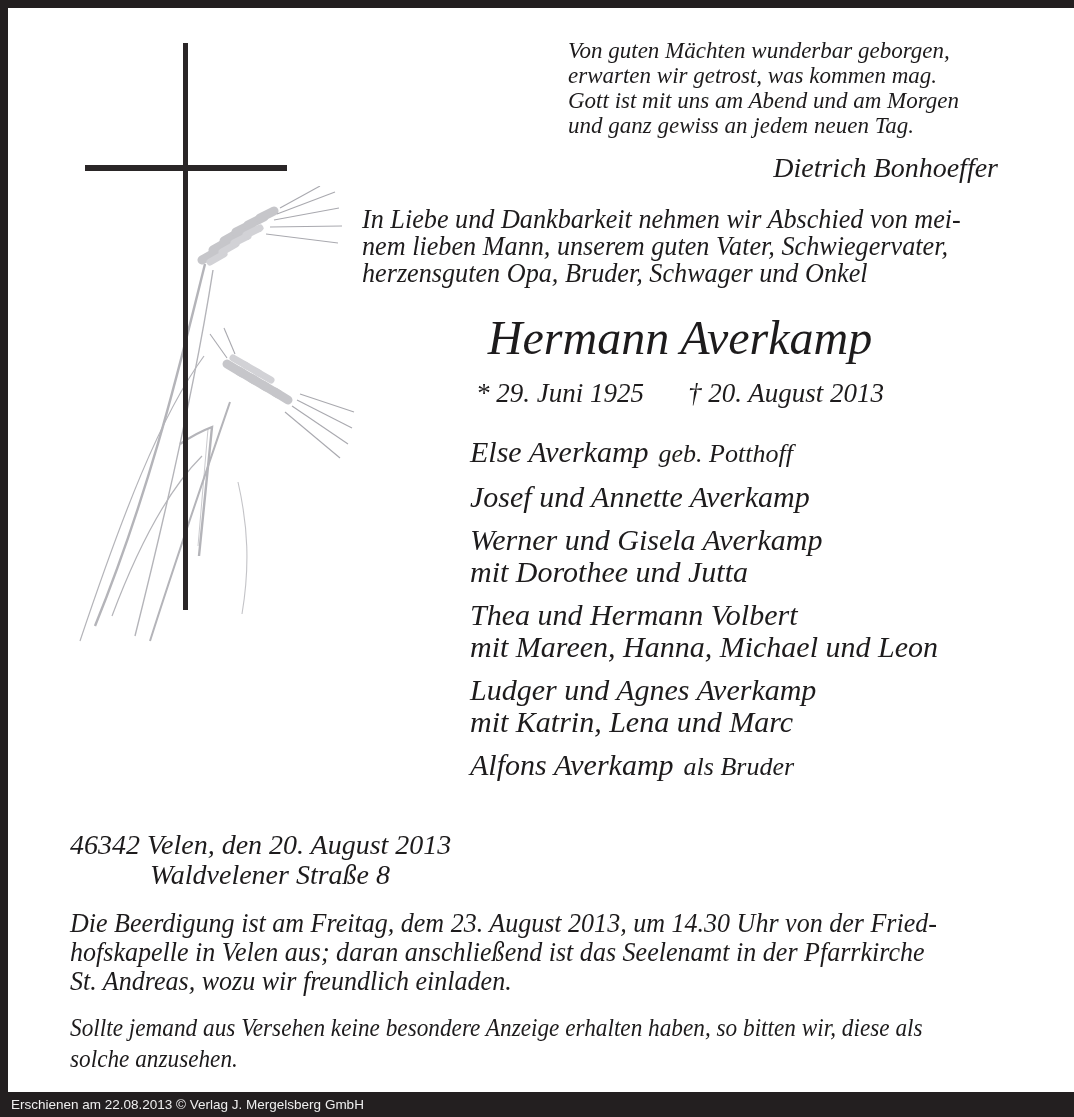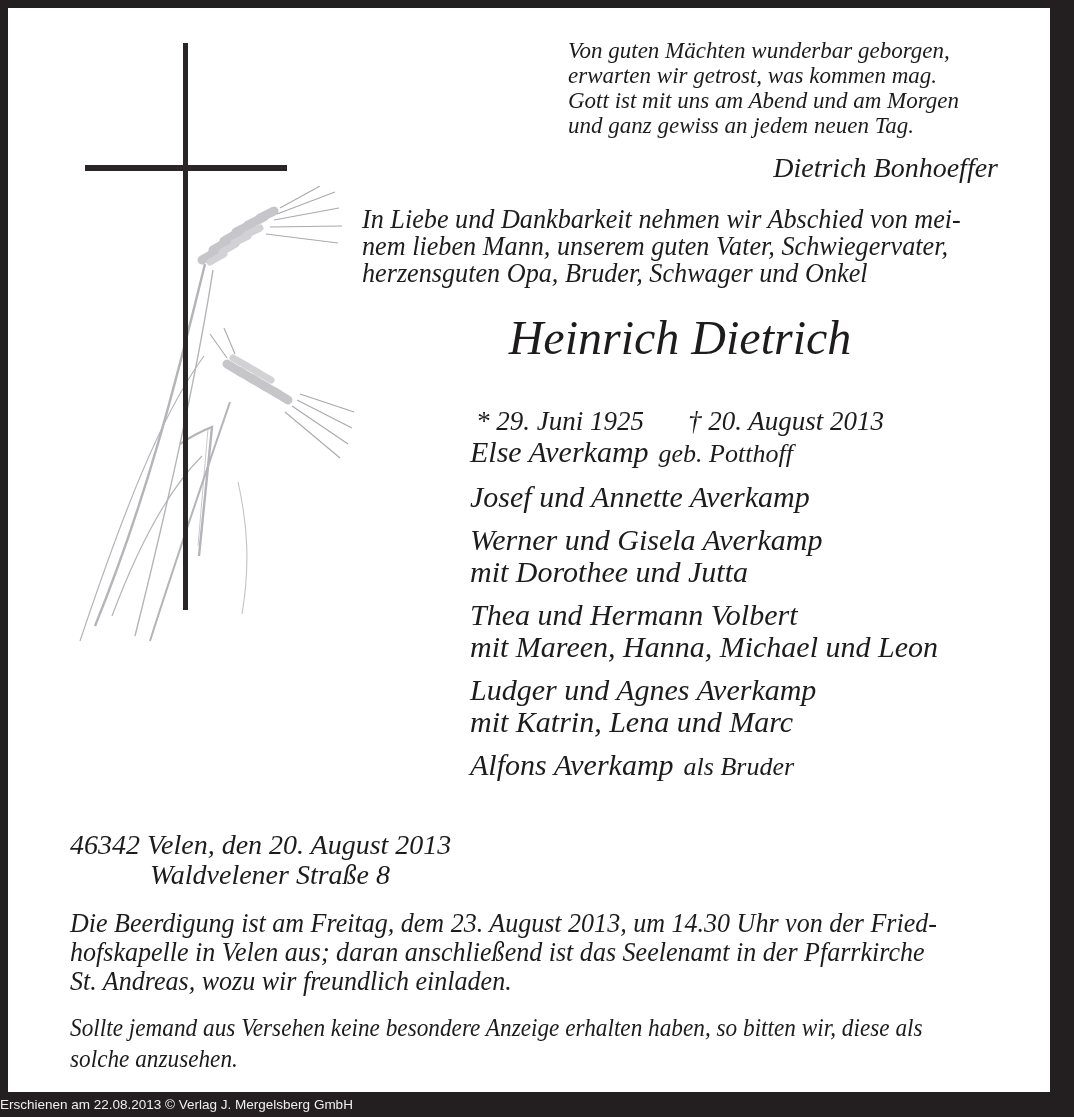--- a/index.html
+++ b/index.html
@@ -4,52 +4,53 @@
 <style>
   html,body{margin:0;padding:0;background:#444;}
   .page{
     position:relative;width:1074px;height:1117px;
     background:#231f20;overflow:hidden;
     font-family:"Liberation Serif", serif;color:#1d1b1c;
   }
   .card{
     position:absolute;left:8px;top:8px;width:1042px;height:1084px;
     background:#ffffff;
+    padding-left:24px;
   }
   
   .cross-v{position:absolute;left:175px;top:35px;width:5px;height:567px;background:#2a2627;}
   .cross-h{position:absolute;left:77px;top:157px;width:202px;height:6px;background:#2a2627;}
   .wheat{position:absolute;left:44px;top:178px;}
   
   .quote{position:absolute;left:560px;top:30px;width:430px;font-style:italic;font-size:23px;line-height:25px;}
   .quote-attrib{margin-top:17px;text-align:right;font-size:28px;}
   
   .intro{position:absolute;left:354px;top:198px;width:680px;font-style:italic;font-size:27px;line-height:27px;transform:scaleX(0.97);transform-origin:0 0;}
   
   .name{position:absolute;left:352px;top:304px;width:640px;text-align:center;font-style:italic;font-size:48px;line-height:52px;}
-  .dates{position:absolute;left:352px;top:370px;width:640px;text-align:center;font-style:italic;font-size:27px;margin-top:28px;}
+  .dates{position:absolute;left:352px;top:370px;width:640px;text-align:center;font-style:italic;font-size:27px;}
   .dates .gap{display:inline-block;width:44px;}
   
   .mourners{position:absolute;left:462px;top:428px;width:560px;font-style:italic;font-size:30px;line-height:32px;}
   .mourner-group{margin-bottom:11px;}
   .m-suffix{font-size:26px;margin-left:10px;}
   
   .placedate{position:absolute;left:62px;top:822px;font-style:italic;font-size:28px;line-height:30px;}
   .placedate .indent{padding-left:80px;}
   
   .funeral{position:absolute;left:62px;top:900px;width:1010px;font-style:italic;font-size:28px;line-height:29px;transform:scaleX(0.93);transform-origin:0 0;}
   
   .note{position:absolute;left:62px;top:1004px;width:1010px;font-style:italic;font-size:25px;line-height:31px;transform:scaleX(0.93);transform-origin:0 0;}
   
   .footer{
     position:absolute;left:0;top:1092px;width:1074px;height:25px;
     background:#231f20;color:#efefef;
     font-family:"Liberation Sans", sans-serif;font-size:13.5px;line-height:25px;
   }
-  .footer span{padding-left:0;}
+  .footer span{padding-left:11px;}
 </style>
 </head>
 <body>
 
 <div class="page">
   <div class="card">
 
     <svg class="wheat" width="310" height="480" viewBox="0 0 310 480" aria-hidden="true">
       <g fill="none" stroke="#b4b4b9">
 
@@ -119,21 +120,21 @@
       <div>und ganz gewiss an jedem neuen Tag.</div>
       <div class="quote-attrib">Dietrich Bonhoeffer</div>
     </div>
 
     <div class="intro">
       <div>In Liebe und Dankbarkeit nehmen wir Abschied von mei-</div>
       <div>nem lieben Mann, unserem guten Vater, Schwiegervater,</div>
       <div>herzensguten Opa, Bruder, Schwager und Onkel</div>
     </div>
 
-    <div class="name">Heinrich Dietrich</div>
+    <div class="name">Hermann Averkamp</div>
     <div class="dates">
       <span>* 29. Juni 1925</span><span class="gap"></span><span>† 20. August 2013</span>
     </div>
 
     <div class="mourners">
       <div class="mourner-group">
         <div><span>Else Averkamp</span><span class="m-suffix">geb. Potthoff</span></div>
       </div>
       <div class="mourner-group">
         <div>Josef und Annette Averkamp</div>

